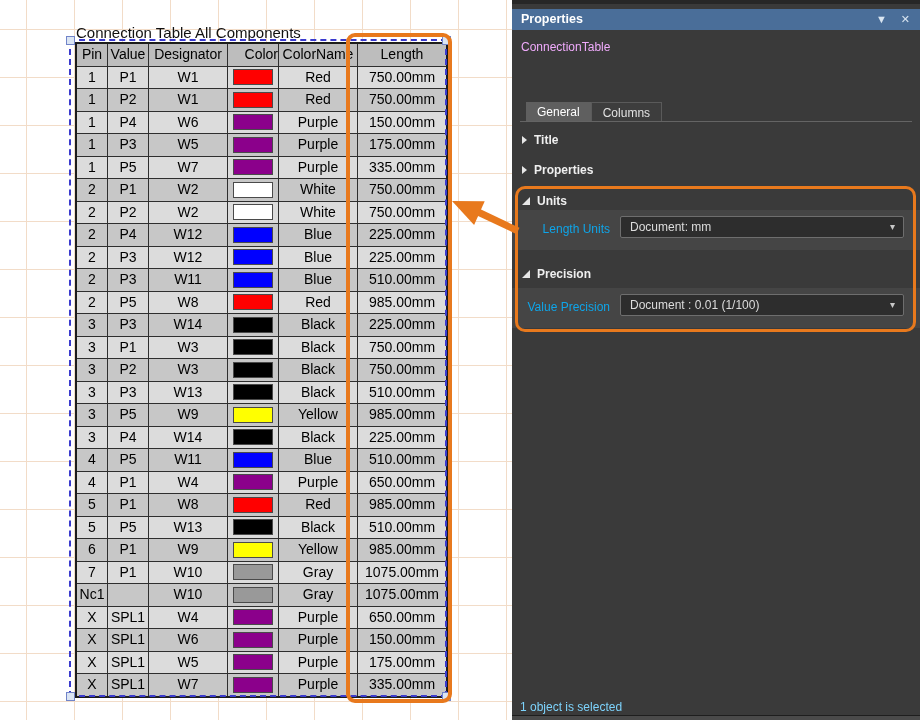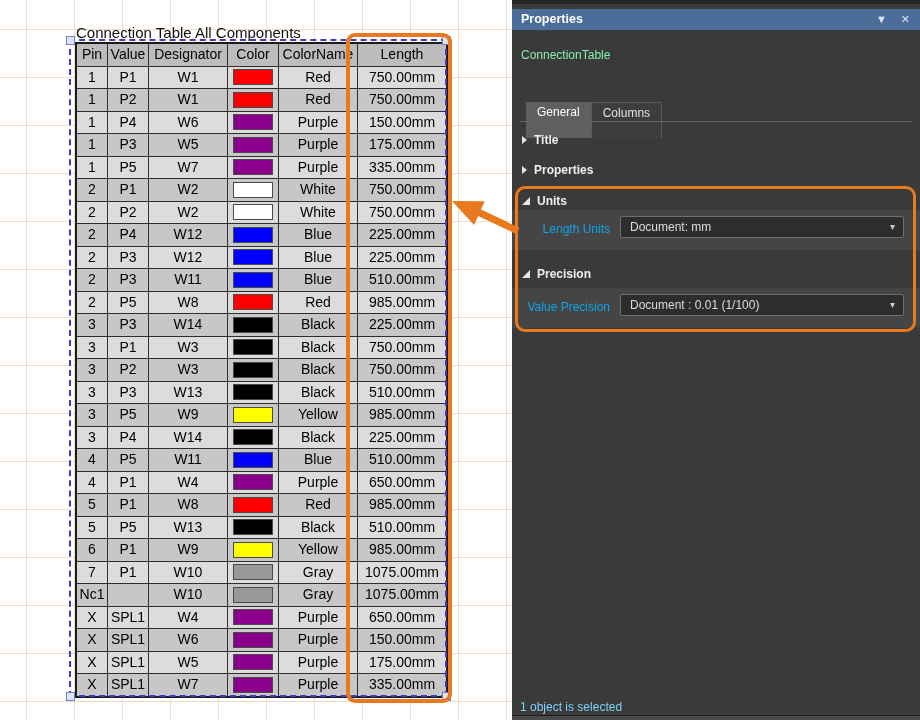--- a/index.html
+++ b/index.html
@@ -18,21 +18,21 @@
   .table-wrap{position:absolute;left:75px;top:42px;z-index:2;}
   table.conn{border-collapse:collapse;table-layout:fixed;border:2px solid #1c1c1c;}
   table.conn th,table.conn td{
     border:1px solid #2e2e2e;padding:0;height:21.5px;line-height:21.5px;
     font-size:14px;color:#000;text-align:center;white-space:nowrap;overflow:hidden;
   }
   table.conn th{background:#bdbdbd;font-weight:normal;}
   table.conn th:nth-child(1),table.conn td:nth-child(1){width:30px;}
   table.conn th:nth-child(2),table.conn td:nth-child(2){width:40px;}
   table.conn th:nth-child(3),table.conn td:nth-child(3){width:78px;}
-  table.conn th:nth-child(4),table.conn td:nth-child(4){width:50px;}
+  table.conn th:nth-child(4),table.conn td:nth-child(4){width:50px;text-align:right;}
   table.conn th:nth-child(5),table.conn td:nth-child(5){width:78px;}
   table.conn th:nth-child(6),table.conn td:nth-child(6){width:88px;}
   tr.base td{background:#dcdcdc;}
   tr.alt td{background:#c7c7c7;}
   .swatch{width:40px;height:16px;margin:2px auto;border:1px solid #4a4a4a;box-sizing:border-box;}
   
   .sel-rect{position:absolute;left:69px;top:39px;width:374px;height:654px;
     border:2px dashed #3a3acd;z-index:3;pointer-events:none;}
   .handle{position:absolute;width:7px;height:7px;background:#dbe5f3;border:1px solid #7184c9;z-index:4;}
   
@@ -41,27 +41,27 @@
   .ann-arrow{position:absolute;left:440px;top:185px;width:85px;height:58px;z-index:7;overflow:visible;}
   
   .panel{position:absolute;left:512px;top:0;width:408px;height:720px;background:#3a3a3a;z-index:6;
     color:#d4d4d4;font-size:12px;}
   .panel-topstrip{position:absolute;top:0;left:0;width:100%;height:4px;background:#272727;}
   .titlebar{position:absolute;top:9px;left:0;width:100%;height:21px;background:#4a6e99;}
   .titlebar .ttl{position:absolute;left:9px;top:3px;font-weight:bold;color:#ffffff;font-size:12.5px;}
   .tb-ico{position:absolute;top:4px;font-size:11px;color:#d9e5f1;cursor:default;}
   .ico-collapse{right:33px;}
   .ico-close{right:10px;}
-  .obj-name{position:absolute;left:9px;top:48px;color:#86efac;}
+  .obj-name{position:absolute;left:9px;top:40px;color:#f0abfc;}
   .searchbox{position:absolute;left:8px;top:63px;width:392px;height:23px;box-sizing:border-box;
     background:#262626;border:1px solid #191919;border-radius:2px;}
   .searchbox svg{position:absolute;left:7px;top:4px;}
   .search-ph{position:absolute;left:29px;top:4px;color:#9a9a9a;}
   .tabs{position:absolute;left:14px;top:102px;height:20px;display:flex;}
-  .tab{height:36px;line-height:20px;padding:0 11px;box-sizing:border-box;}
+  .tab{height:20px;line-height:20px;padding:0 11px;box-sizing:border-box;}
   .tab-active{background:#5f5f5f;color:#ffffff;}
   .tab-inactive{background:#3d3d3d;border:1px solid #5a5a5a;border-bottom:none;color:#e2e2e2;}
   .tab-line{position:absolute;left:8px;top:121px;width:392px;height:1px;background:#646464;}
   .sect{position:absolute;left:10px;display:flex;align-items:center;gap:7px;font-weight:bold;color:#efefef;}
   .tri-right{width:0;height:0;border-top:4px solid transparent;border-bottom:4px solid transparent;border-left:5px solid #e6e6e6;}
   .tri-open{width:0;height:0;border-left:8px solid transparent;border-bottom:8px solid #e6e6e6;}
   .sect-title{top:133px;}
   .sect-props{top:163px;}
   .sect-units{top:194px;}
   .sect-precision{top:267px;}

